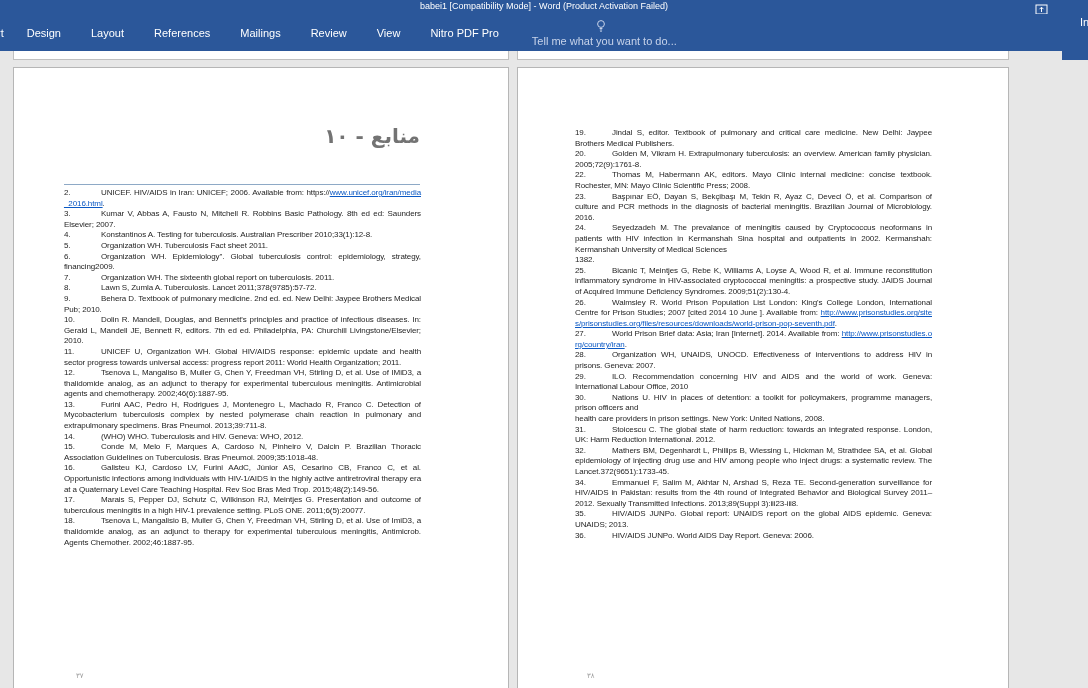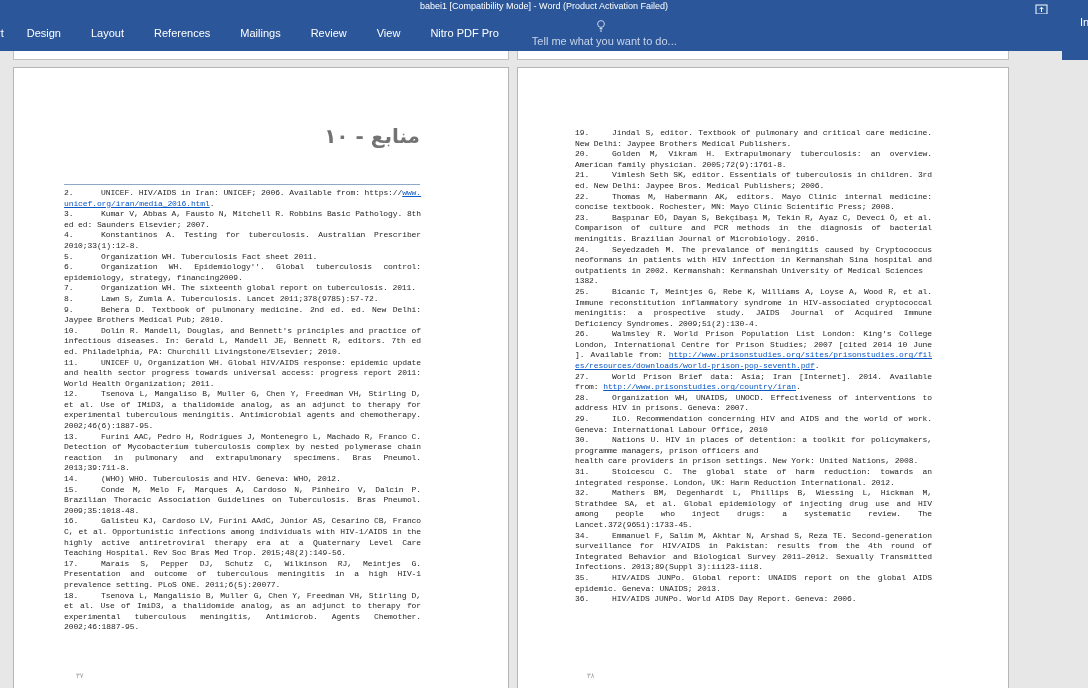--- a/index.html
+++ b/index.html
@@ -31,21 +31,21 @@
   .remnant.p2{left:517px;width:490px;}
   .page{position:absolute;top:67px;height:640px;background:#ffffff;border:1px solid #b6b6b6;}
   .page.p1{left:13px;width:494px;}
   .page.p2{left:517px;width:490px;}
 
   .heading{position:absolute;top:56px;right:88px;font-family:"DejaVu Sans",sans-serif;
        font-size:20px;font-weight:bold;color:#737373;}
   .hrule{position:absolute;top:116px;left:50px;right:88px;border-top:1px solid #8ea9c6;}
 
   .refs{position:absolute;width:357px;text-align:justify;color:#1f1f1f;
-       font-size:8px;line-height:10.6px;letter-spacing:-0.1px;font-family:Liberation Mono, monospace;}
+       font-size:8px;line-height:10.6px;letter-spacing:-0.1px;}
   .refs.page1{left:50px;top:120px;}
   .refs.page2{left:57px;top:60px;}
   .ref{margin:0;padding:0;}
   .refnum{display:inline-block;width:37px;}
   a.doclink{color:#0a58c4;text-decoration:underline;word-break:break-all;cursor:pointer;}
 
   .pagenum{position:absolute;top:604px;font-family:"DejaVu Sans",sans-serif;
        font-size:7px;color:#9b9b9b;}
   .pagenum.p1{left:62px;}
   .pagenum.p2{left:69px;}
@@ -114,21 +114,20 @@
         <p class="ref"><span class="refnum">17.</span><span>Marais S, Pepper DJ, Schutz C, Wilkinson RJ, Meintjes G. Presentation and outcome of tuberculous meningitis in a high HIV-1 prevalence setting. PLoS ONE. 2011;6(5):20077.</span></p>
         <p class="ref"><span class="refnum">18.</span><span>Tsenova L, Mangalisio B, Muller G, Chen Y, Freedman VH, Stirling D, et al. Use of ImiD3, a thalidomide analog, as an adjunct to therapy for experimental tuberculous meningitis, Antimicrob. Agents Chemother. 2002;46:1887-95.</span></p>
       </div>
     <div class="pagenum p1">٣٧</div>
   </div>
 
   <div class="page p2">
     <div class="refs page2" id="refs-2">
         <p class="ref"><span class="refnum">19.</span><span>Jindal S, editor. Textbook of pulmonary and critical care medicine. New Delhi: Jaypee Brothers Medical Publishers.</span></p>
         <p class="ref"><span class="refnum">20.</span><span>Golden M, Vikram H. Extrapulmonary tuberculosis: an overview. American family physician. 2005;72(9):1761-8.</span></p>
-        <p class="ref"><span class="refnum">21.</span><span>Vimlesh Seth SK, editor. Essentials of tuberculosis in children. 3rd ed. New Delhi: Jaypee Bros. Medical Publishers; 2006.</span></p>
         <p class="ref"><span class="refnum">22.</span><span>Thomas M, Habermann AK, editors. Mayo Clinic internal medicine: concise textbook. Rochester, MN: Mayo Clinic Scientific Press; 2008.</span></p>
         <p class="ref"><span class="refnum">23.</span><span>Başpınar EÖ, Dayan S, Bekçibaşı M, Tekin R, Ayaz C, Deveci Ö, et al. Comparison of culture and PCR methods in the diagnosis of bacterial meningitis. Brazilian Journal of Microbiology. 2016.</span></p>
         <p class="ref"><span class="refnum">24.</span><span>Seyedzadeh M. The prevalance of meningitis caused by Cryptococcus neoformans in patients with HIV infection in Kermanshah Sina hospital and outpatients in 2002. Kermanshah: Kermanshah University of Medical Sciences</span><br><span>1382.</span></p>
         <p class="ref"><span class="refnum">25.</span><span>Bicanic T, Meintjes G, Rebe K, Williams A, Loyse A, Wood R, et al. Immune reconstitution inflammatory syndrome in HIV-associated cryptococcal meningitis: a prospective study. JAIDS Journal of Acquired Immune Deficiency Syndromes. 2009;51(2):130-4.</span></p>
         <p class="ref"><span class="refnum">26.</span><span>Walmsley R. World Prison Population List London: King's College London, International Centre for Prison Studies; 2007 [cited 2014 10 June ]. Available from: </span><a class="doclink">http://www.prisonstudies.org/sites/prisonstudies.org/files/resources/downloads/world-prison-pop-seventh.pdf</a><span>.</span></p>
         <p class="ref"><span class="refnum">27.</span><span>World Prison Brief data: Asia; Iran [Internet]. 2014. Available from: </span><a class="doclink">http://www.prisonstudies.org/country/iran</a><span>.</span></p>
         <p class="ref"><span class="refnum">28.</span><span>Organization WH, UNAIDS, UNOCD. Effectiveness of interventions to address HIV in prisons. Geneva: 2007.</span></p>
         <p class="ref"><span class="refnum">29.</span><span>ILO. Recommendation concerning HIV and AIDS and the world of work. Geneva: International Labour Office, 2010</span></p>
         <p class="ref"><span class="refnum">30.</span><span>Nations U. HIV in places of detention: a toolkit for policymakers, programme managers, prison officers and</span><br><span>health care providers in prison settings. New York: United Nations, 2008.</span></p>
         <p class="ref"><span class="refnum">31.</span><span>Stoicescu C. The global state of harm reduction: towards an integrated response. London, UK: Harm Reduction International. 2012.</span></p>

